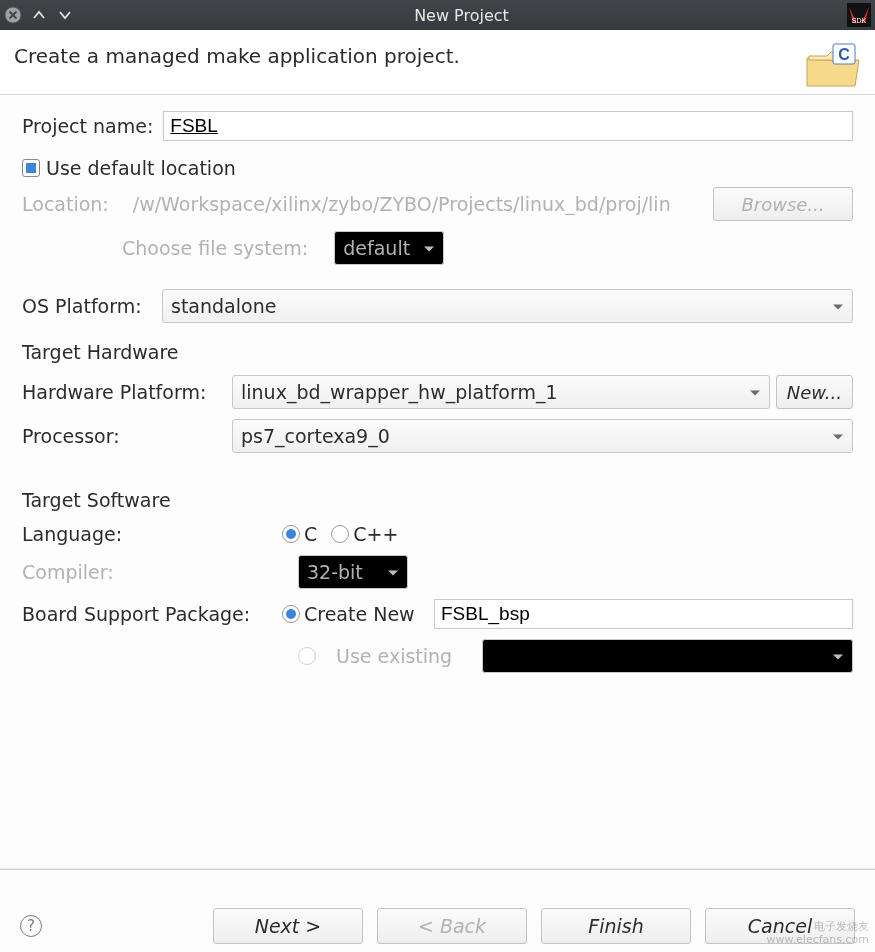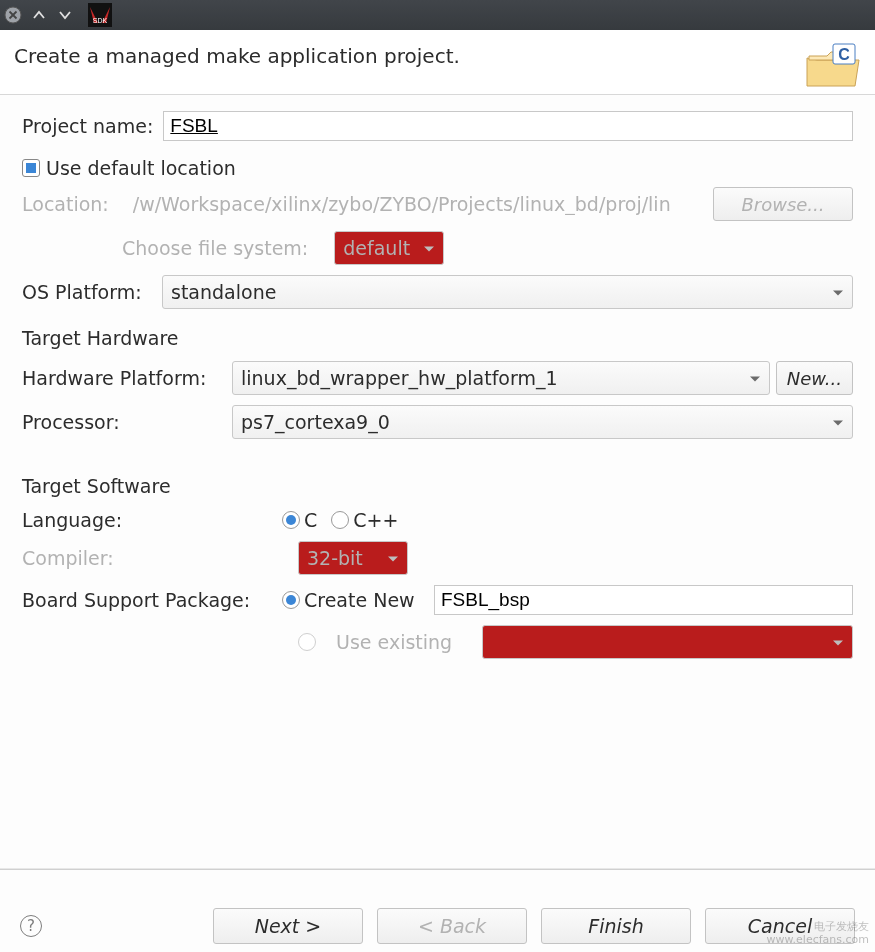--- a/index.html
+++ b/index.html
@@ -82,21 +82,21 @@
     display:flex; align-items:center;
     border-radius:3px;
     color:#2c2c2c;
   }
   .sel:after{
     content:"";
     position:absolute; right:9px; top:50%; transform:translateY(-30%);
     border-left:5px solid transparent; border-right:5px solid transparent;
     border-top:5px solid #6b6b6b;
   }
-  .sel.disabled{ background:#b91c1c;}
+  .sel.disabled{ background:#000000;}
   .sel.disabled:after{border-top-color:#bdbdbd;}
 
   .btn{
     font-size:18px;
     background:linear-gradient(#fbfbfb,#eeeeee);
     border:1px solid #c3c3c3;
     border-radius:3px;
     height:34px;
     padding: 0 18px;
     display:inline-flex; align-items:center; justify-content:center;
@@ -176,20 +176,21 @@
   <span class="wbtn">
     <svg viewBox="0 0 14 14" width="14" height="14">
       <path d="M2 10 L7 4 L12 10" fill="none" stroke="#e0e0e0" stroke-width="1.8"></path>
     </svg>
   </span>
   <span class="wbtn">
     <svg viewBox="0 0 14 14" width="14" height="14">
       <path d="M2 4 L7 10 L12 4" fill="none" stroke="#e0e0e0" stroke-width="1.8"></path>
     </svg>
   </span>
+  <span class="title-text">New Project</span>
   <span class="sdk-badge">
     <svg viewBox="0 0 24 24" width="24" height="24">
       <rect x="0" y="0" width="24" height="24" fill="#111"></rect>
       <path d="M2 4 L10 20 L6 20 Z" fill="#c62828"></path>
       <path d="M22 4 L14 20 L18 20 Z" fill="#c62828"></path>
       <text x="12" y="20" text-anchor="middle" font-size="7" fill="#fff" font-family="Arial">SDK</text>
     </svg>
   </span>
 </div>
 
@@ -216,21 +217,21 @@
     <span class="chk-box indet"></span>
     <span class="lbl">Use default location</span>
   </div>
 
   <div class="row disabled" style="margin-top:8px">
     <span class="lbl" style="margin-right:8px">Location:</span>
     <span class="lbl" style="flex:1;white-space:nowrap;overflow:hidden">/w/Workspace/xilinx/zybo/ZYBO/Projects/linux_bd/proj/lin</span>
     <span class="btn disabled" style="margin-left:10px;min-width:140px">Browse...</span>
   </div>
 
-  <div class="row disabled" style="margin-left:100px;margin-top:10px;margin-bottom:10px">
+  <div class="row disabled" style="margin-left:100px;margin-top:10px;margin-bottom:24px">
     <span class="lbl" style="margin-right:10px">Choose file system:</span>
     <span class="sel disabled" style="width:110px">
       <span>default</span>
     </span>
   </div>
 
   <div class="row" style="margin-bottom:18px">
     <span class="lbl" style="width:140px">OS Platform:</span>
     <span class="sel" style="flex:1">
       <span>standalone</span>

